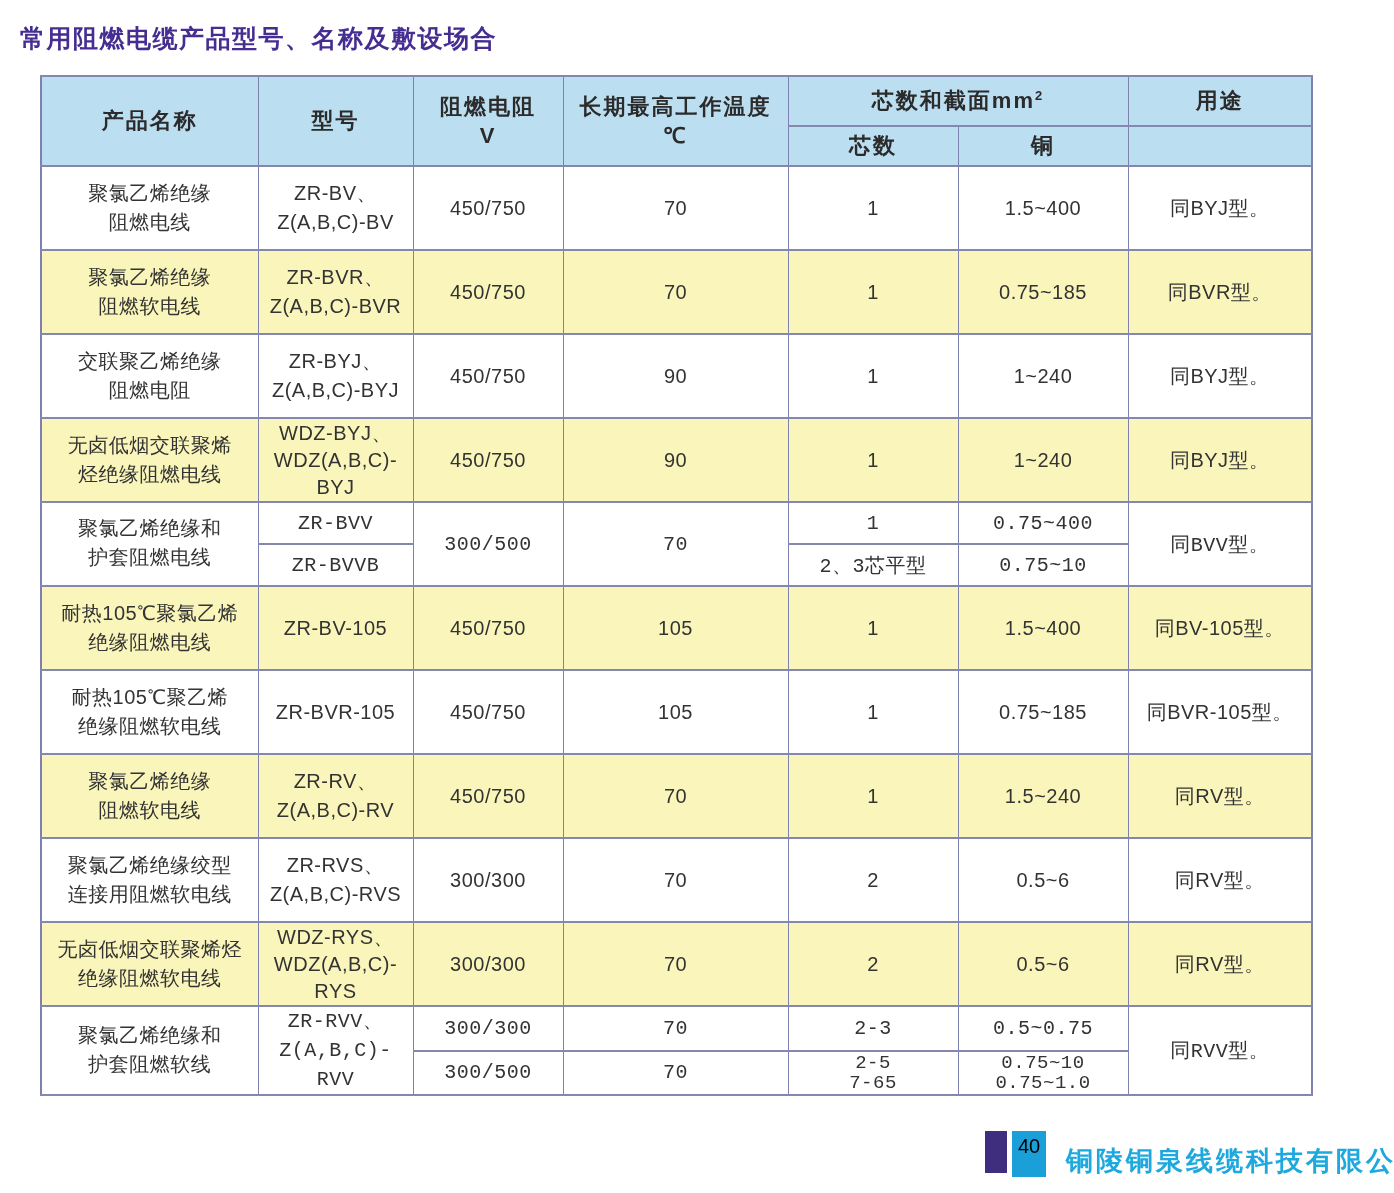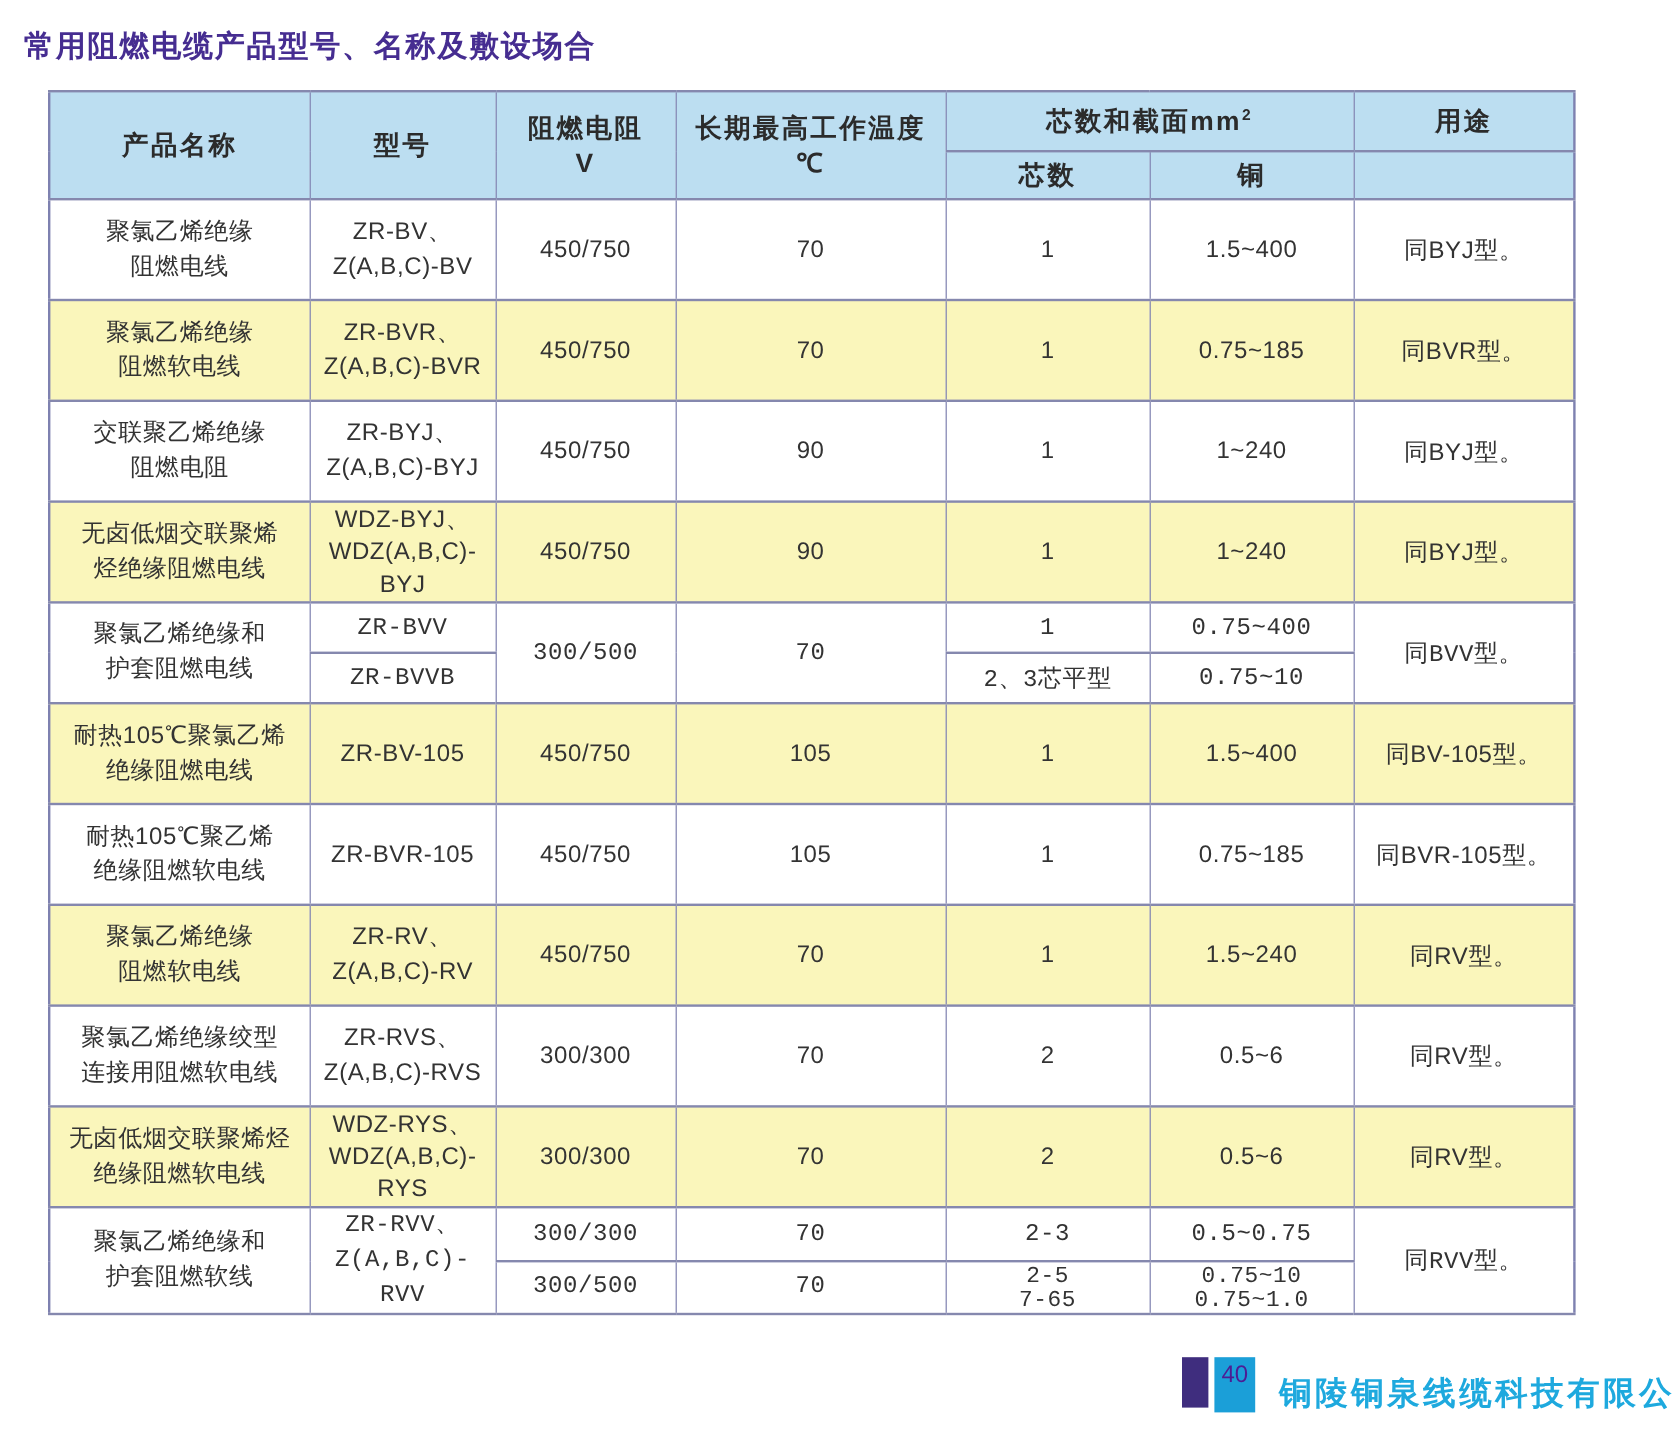--- a/index.html
+++ b/index.html
@@ -50,21 +50,21 @@
     position: absolute; left: 985px; top: 1131px;
     display: flex; align-items: flex-start;
   }
   .footer-square {
     width: 22px; height: 42px; margin-right: 5px;
     background: var(--footer-square, #3f2d7e);
   }
   .page-badge {
     width: 34px; height: 46px; margin-right: 20px; padding-top: 4px;
     background: var(--footer-badge-bg, #1b9fd8);
-    color: #4c1d95; font-size: 20px; text-align: center;
+    color: #000000; font-size: 20px; text-align: center;
   }
   .company {
     padding-top: 12px;
     font-size: 27px; font-weight: bold; letter-spacing: 3px;
     color: var(--footer-text, #1ea9de); white-space: nowrap;
   }
 </style>
 </head>
 <body>
 

